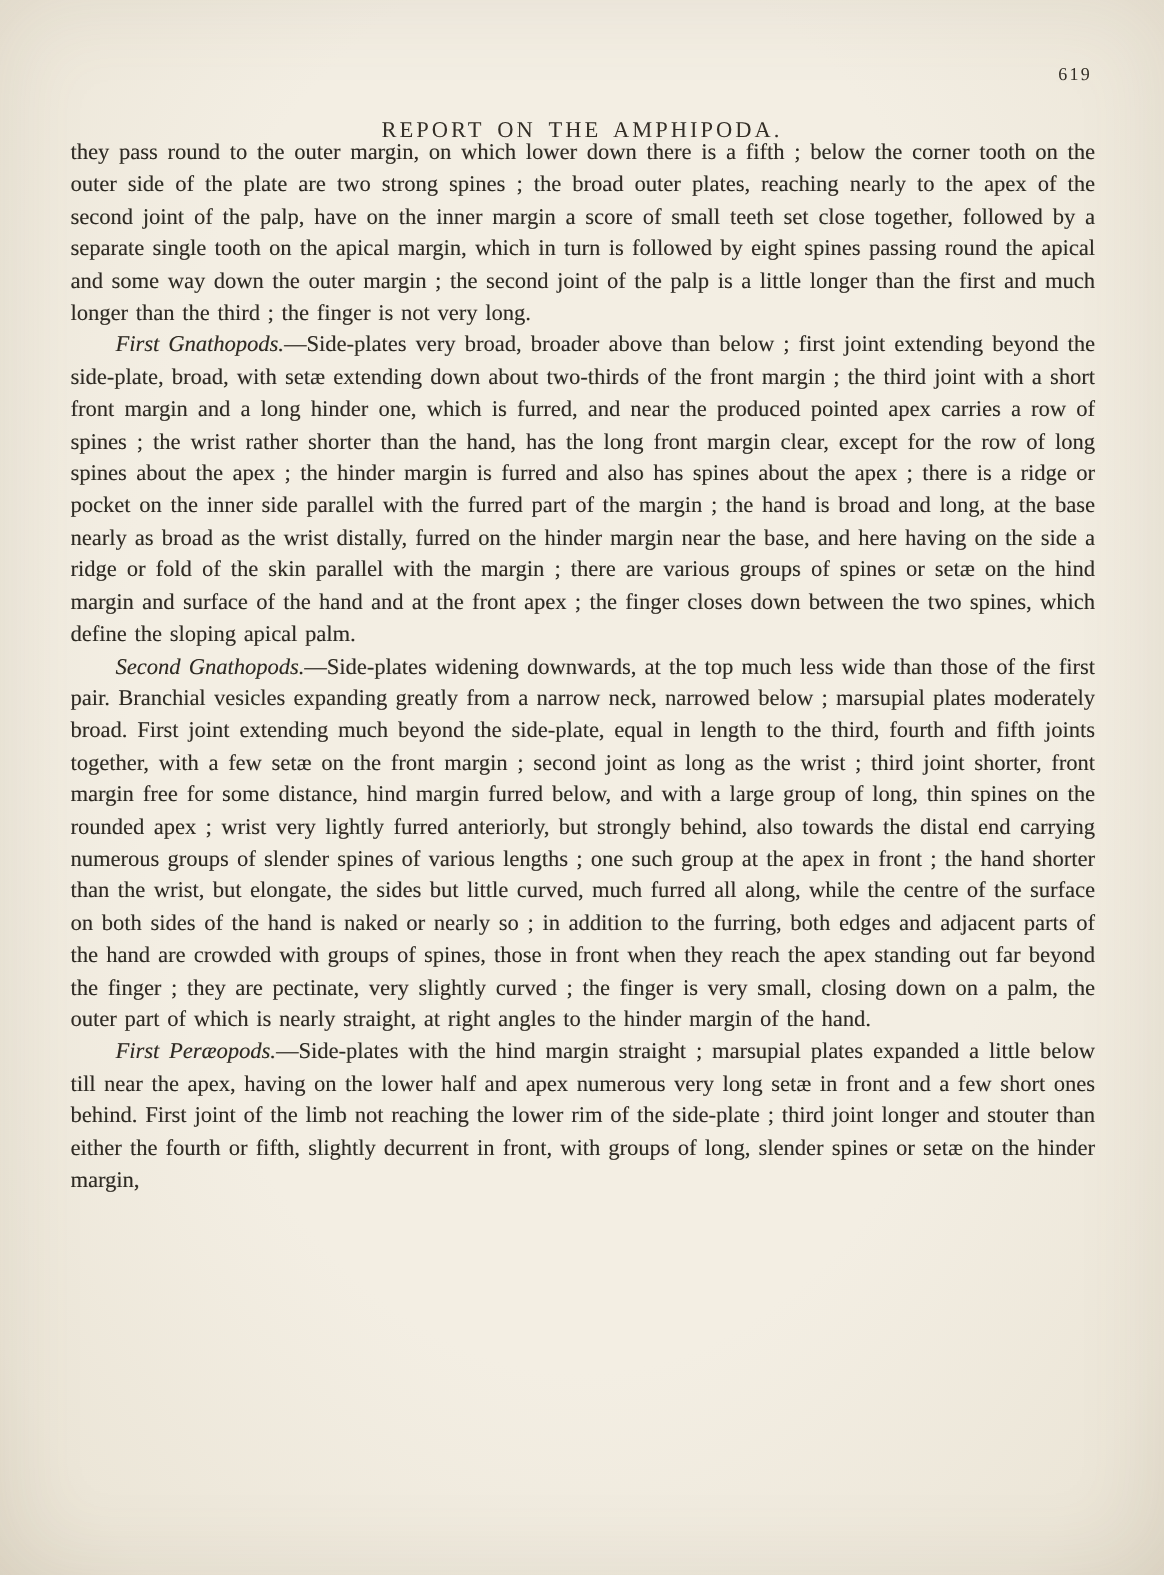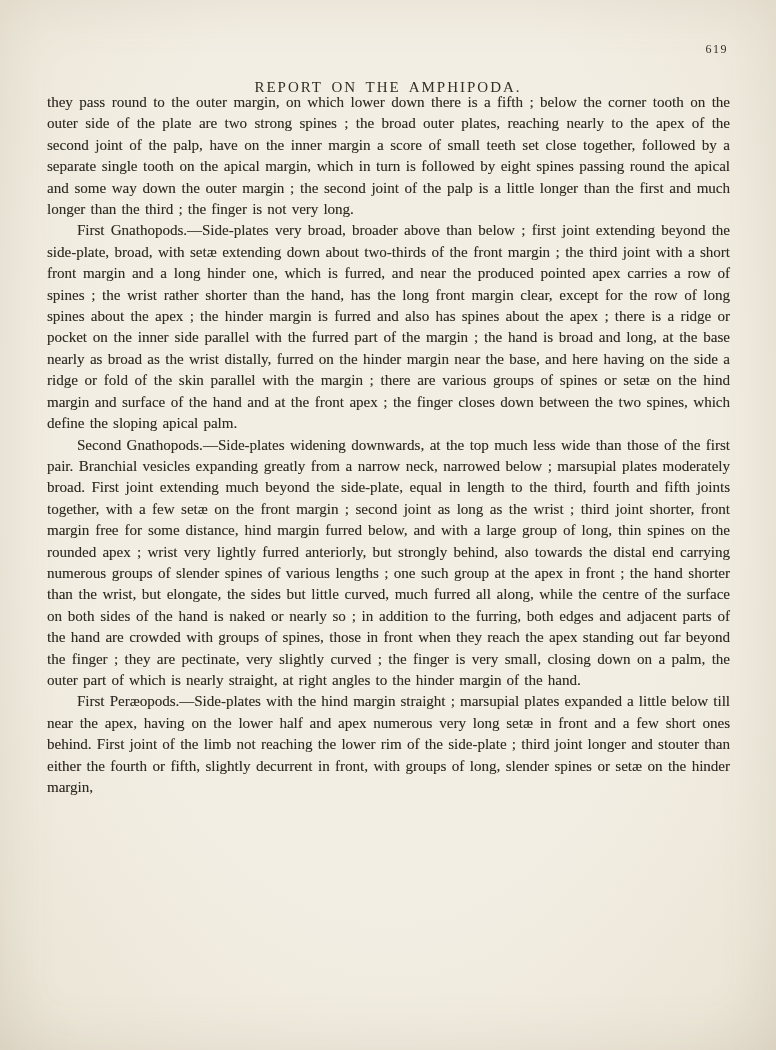--- a/index.html
+++ b/index.html
@@ -51,20 +51,21 @@
     text-shadow: 0.25px 0.25px 0 rgba(46,42,35,0.35);
   }
   .para {
     margin: 0;
     text-indent: 30px;
   }
   .para.continuation {
     text-indent: 0;
   }
   .lead {
+    font-style: italic;
   }
 </style>
 </head>
 <body>
 
 <div class="page">
 
   <div class="page-header">
     <div class="running-title">REPORT ON THE AMPHIPODA.</div>
     <div class="page-number">619</div>

